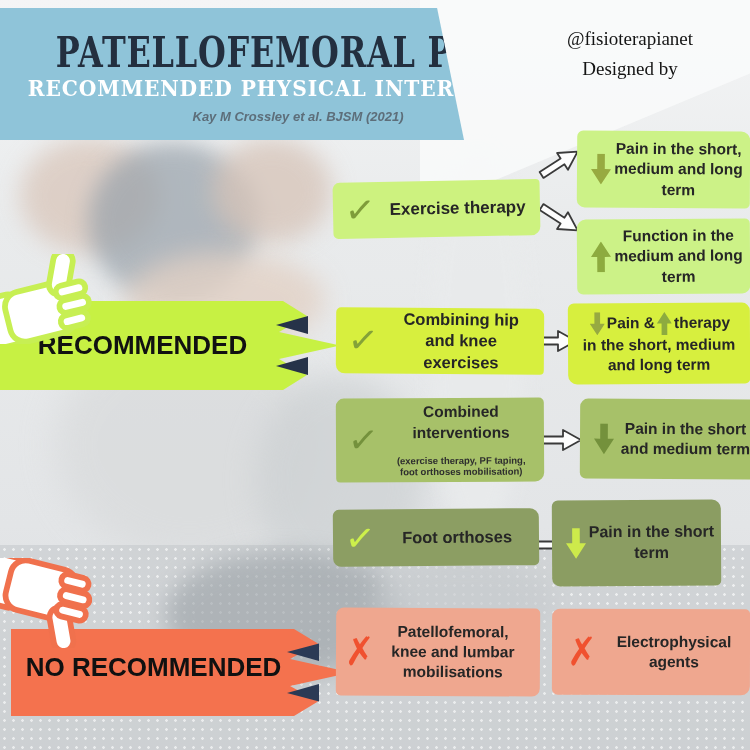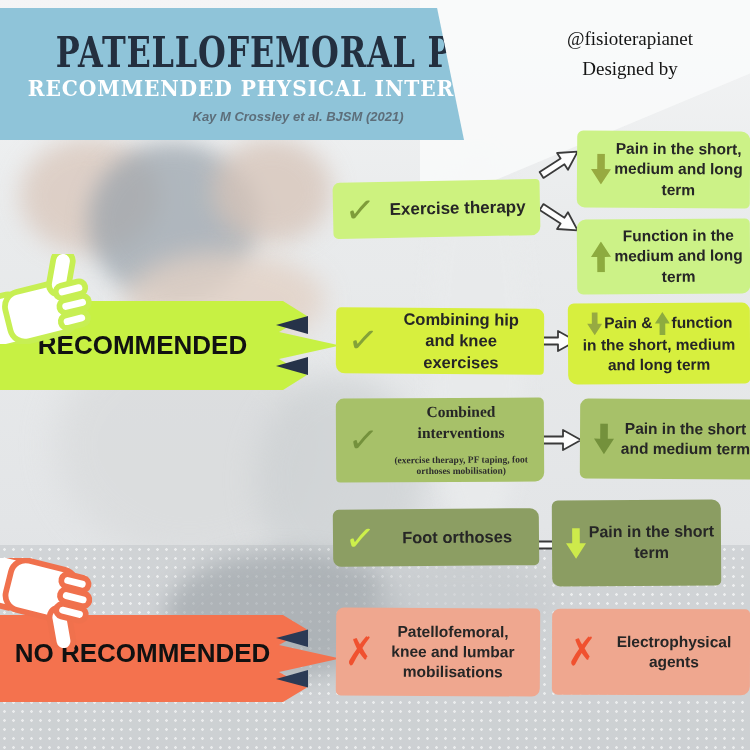--- a/index.html
+++ b/index.html
@@ -36,42 +36,42 @@
 
   .credit{position:absolute;right:10px;top:24px;width:220px;z-index:5;text-align:center;
           font-family:cursive;font-size:19px;line-height:1.6;color:#141414;}
 
   
   .ribbon{position:absolute;left:0;width:340px;z-index:4;}
   .ribbon svg{display:block;}
   .ribbon-label{position:absolute;left:0;top:0;width:285px;height:100%;display:flex;
                 align-items:center;justify-content:center;font-weight:bold;font-size:26px;color:#111;}
   .ribbon-green{top:301px;height:89px;}
-  .ribbon-orange{top:615px;height:77px;}
+  .ribbon-orange{top:629px;height:77px;margin-left:11px;}
   .thumb{position:absolute;z-index:6;}
   .thumb-up{left:-10px;top:254px;}
   .thumb-down{left:-10px;top:558px;}
 
   
   .hbox{position:absolute;z-index:4;display:flex;align-items:center;box-sizing:border-box;
         font-weight:bold;color:#262626;text-align:center;}
   .hbox .lbl{flex:1;line-height:1.3;}
   .mark{font-family:"DejaVu Sans",sans-serif;font-weight:bold;line-height:1;flex:0 0 auto;}
   .check{font-size:36px;transform:rotate(6deg);margin-left:12px;}
   .cross{font-size:38px;transform:rotate(-4deg);margin-left:8px;}
 
   
   .b-exercise{left:333px;top:181px;width:207px;height:56px;background:#cdf27f;border-radius:7px 4px 9px 5px;transform:rotate(-1.1deg);font-size:17px;}
   .b-exercise .check{color:#7f9c3a;}
   .b-combining{left:336px;top:308px;width:208px;height:66px;background:#d7ef3e;border-radius:5px 8px 4px 9px;transform:rotate(.4deg);font-size:16.5px;}
   .b-combining .check{color:#84a238;}
   .b-combining .lbl{padding:0 14px;}
   .b-combined{left:336px;top:398px;width:208px;height:84px;background:#a7c169;border-radius:8px 5px 9px 4px;transform:rotate(-.3deg);font-size:15.5px;}
   .b-combined .check{color:#74913c;}
-  .b-combined .lbl{padding:0 10px;font-family:Liberation Serif, serif;}
+  .b-combined .lbl{padding:0 10px;}
   .b-combined .detail{font-size:9.5px;line-height:1.2;margin-top:12px;color:#2e2e2e;}
   .b-foot{left:333px;top:509px;width:206px;height:57px;background:#8c9e63;border-radius:6px 9px 5px 8px;transform:rotate(-.5deg);font-size:16.5px;}
   .b-foot .check{color:#cdf04b;}
   .b-mobilis{left:336px;top:608px;width:204px;height:88px;background:#efa78f;border-radius:8px 5px 8px 5px;transform:rotate(.3deg);font-size:15.5px;}
   .b-mobilis .cross{color:#f0512f;}
   .b-mobilis .lbl{padding:0 12px 0 2px;}
 
   
   .r-box{padding:0 4px;}
   .r-painsml{left:577px;top:131px;width:173px;height:77px;background:#ccf287;border-radius:6px 9px 5px 8px;transform:rotate(.4deg);font-size:15.5px;}
@@ -225,21 +225,21 @@
   <div class="hbox r-box r-funcml">
     <span class="ba up c-olive2 arrow-pad"></span>
     <div class="lbl">Function in the medium and long term</div>
   </div>
 
   <div class="hbox r-box r-painfunc">
     <div class="line1">
       <span class="ba sm c-olive"></span>
       <span>Pain &amp;</span>
       <span class="ba up sm c-olive2"></span>
-      <span>function</span>
+      <span>therapy</span>
     </div>
     <div class="rest">in the short, medium and long term</div>
   </div>
 
   <div class="hbox r-box r-painsm">
     <span class="ba c-dkolive arrow-pad"></span>
     <div class="lbl">Pain in the short and medium term</div>
   </div>
 
   <div class="hbox r-box r-pains">

